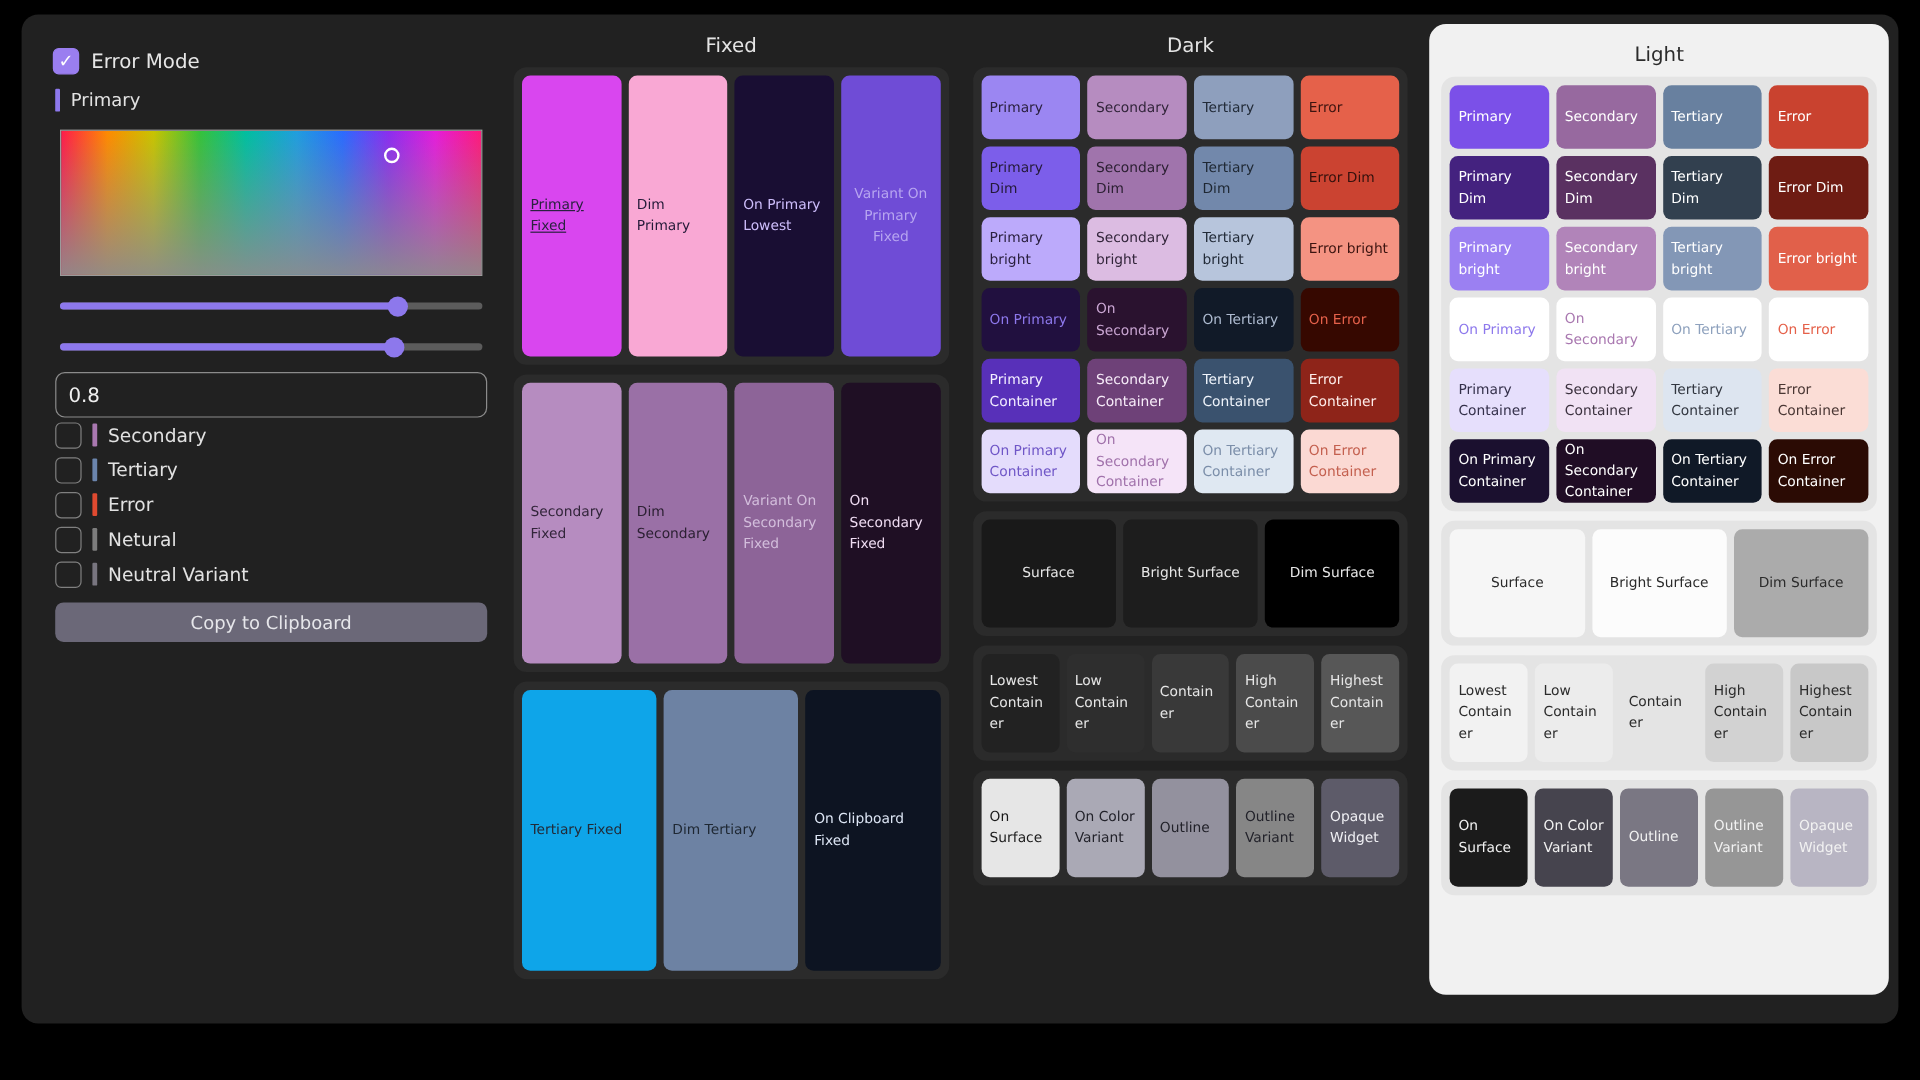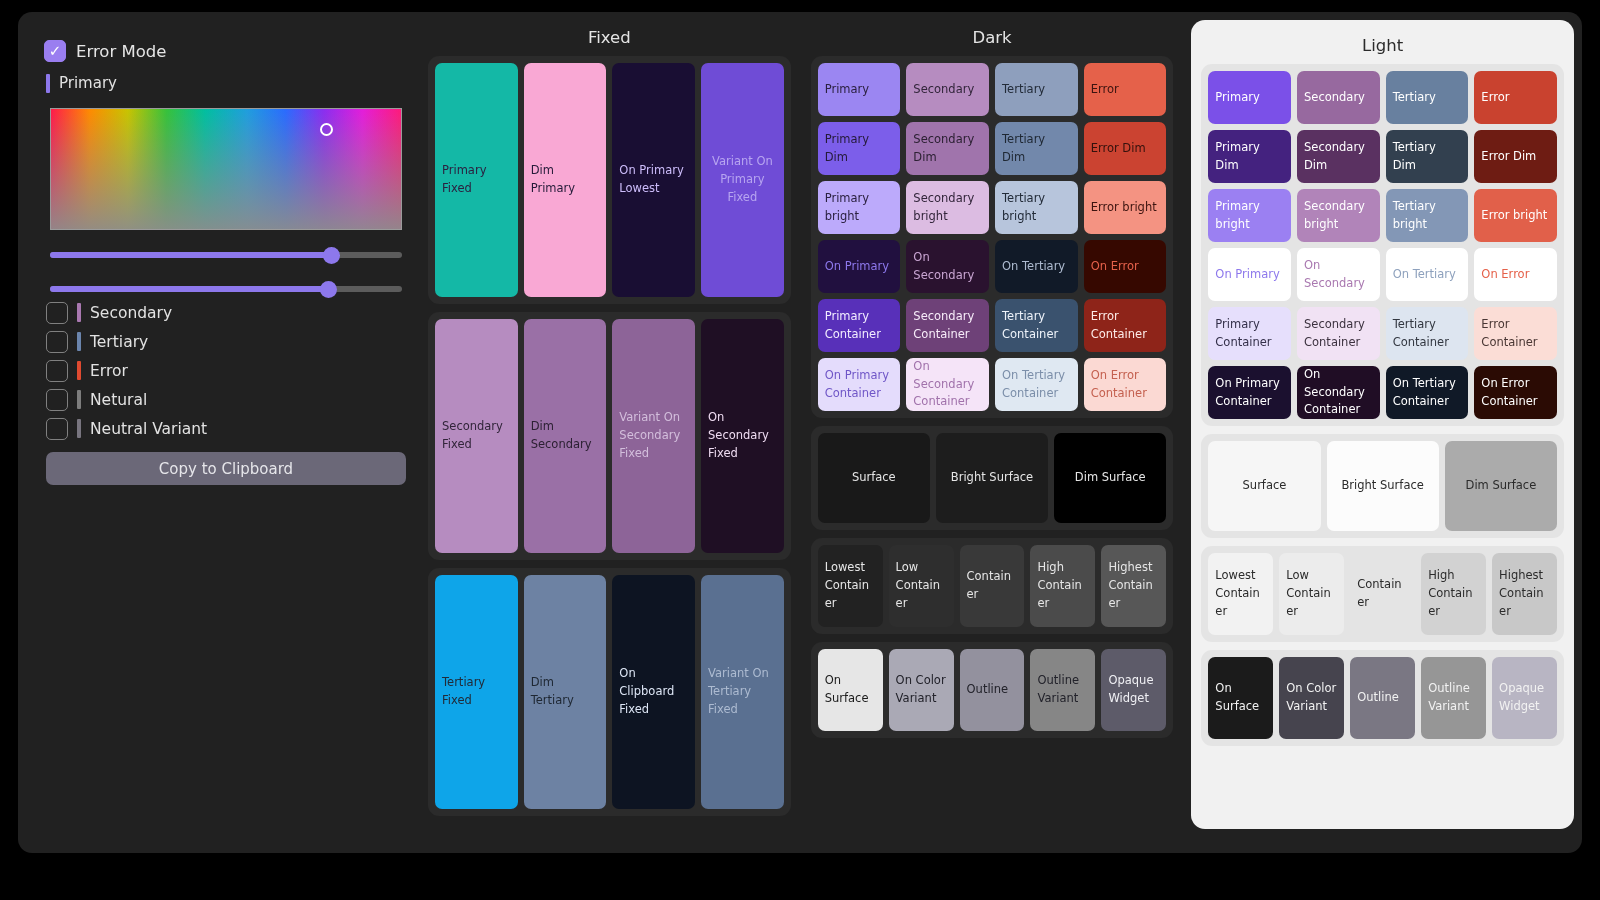--- a/index.html
+++ b/index.html
@@ -122,20 +122,23 @@
       <div class="thm" id="hue-thumb" style="left: 273.1px; background: rgb(141, 120, 236);"></div>
     </div>
 
 
     <div class="slider">
       <div class="trk"></div>
       <div class="fil" id="chroma-fill" style="width: 278.08px; background: rgb(141, 120, 236);"></div>
       <div class="thm" id="chroma-thumb" style="left: 269.58px; background: rgb(141, 120, 236);"></div>
     </div>
 
+    <div class="numbox">
+      <span>0.8</span>
+    </div>
 
     <div id="options-list">
         <div class="opt-row">
           <div class="cb unchecked"></div>
           <span class="bar" style="background: rgb(169, 120, 176);"></span>
           <span class="opt-label">Secondary</span>
         </div>
         <div class="opt-row">
           <div class="cb unchecked"></div>
           <span class="bar" style="background: rgb(107, 133, 173);"></span>
@@ -160,36 +163,35 @@
 
     <div class="copybtn">
       <span>Copy to Clipboard</span>
     </div>
   </div>
 
   <div class="col">
     <div class="col-title">Fixed</div>
     <div id="fixed-groups">
         <div class="group fixed-group">
-          <div class="swatch" style="background: #14b8a6; color: rgb(43, 33, 64);">Primary Fixed</div>
+          <div class="swatch" style="background: #d946ef; color: rgb(43, 33, 64); text-decoration: underline;">Primary Fixed</div>
           <div class="swatch" style="background: #f9a8d4; color: rgb(36, 26, 56);">Dim Primary</div>
           <div class="swatch" style="background: rgb(25, 14, 51); color: rgb(205, 189, 251);">On Primary Lowest</div>
           <div class="swatch" style="background: rgb(111, 76, 214); color: rgb(183, 165, 240); text-align: center;">Variant On Primary Fixed</div>
         </div>
         <div class="group fixed-group">
           <div class="swatch" style="background: rgb(182, 140, 192); color: rgb(50, 37, 58);">Secondary Fixed</div>
           <div class="swatch" style="background: rgb(154, 112, 166); color: rgb(44, 32, 51);">Dim Secondary</div>
           <div class="swatch" style="background: rgb(141, 100, 152); color: rgb(211, 190, 220);">Variant On Secondary Fixed</div>
           <div class="swatch" style="background: rgb(31, 15, 36); color: rgb(239, 220, 242);">On Secondary Fixed</div>
         </div>
         <div class="group fixed-group">
           <div class="swatch" style="background: #0ea5e9; color: rgb(34, 43, 56);">Tertiary Fixed</div>
           <div class="swatch" style="background: rgb(109, 130, 163); color: rgb(30, 39, 50);">Dim Tertiary</div>
           <div class="swatch" style="background: rgb(13, 20, 34); color: rgb(221, 230, 245);">On Clipboard Fixed</div>
-          <div class="swatch" style="background: rgb(90, 112, 145); color: rgb(173, 187, 209);">Variant On Tertiary Fixed</div>
         </div>
       </div>
   </div>
 
   <div class="col">
     <div class="col-title">Dark</div>
     <div id="dark-tonal">
         <div class="tonal">
           <div class="tcol">
             <div class="swatch" style="background: rgb(155, 134, 242); color: rgb(43, 33, 64);">Primary</div>

